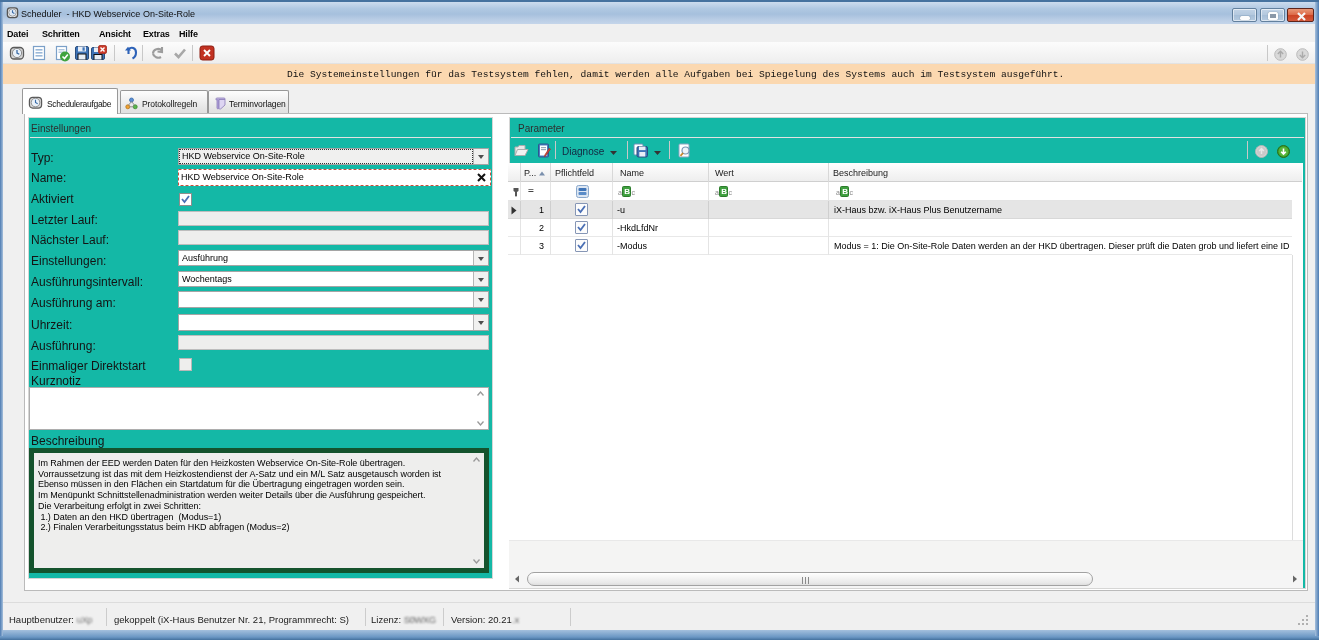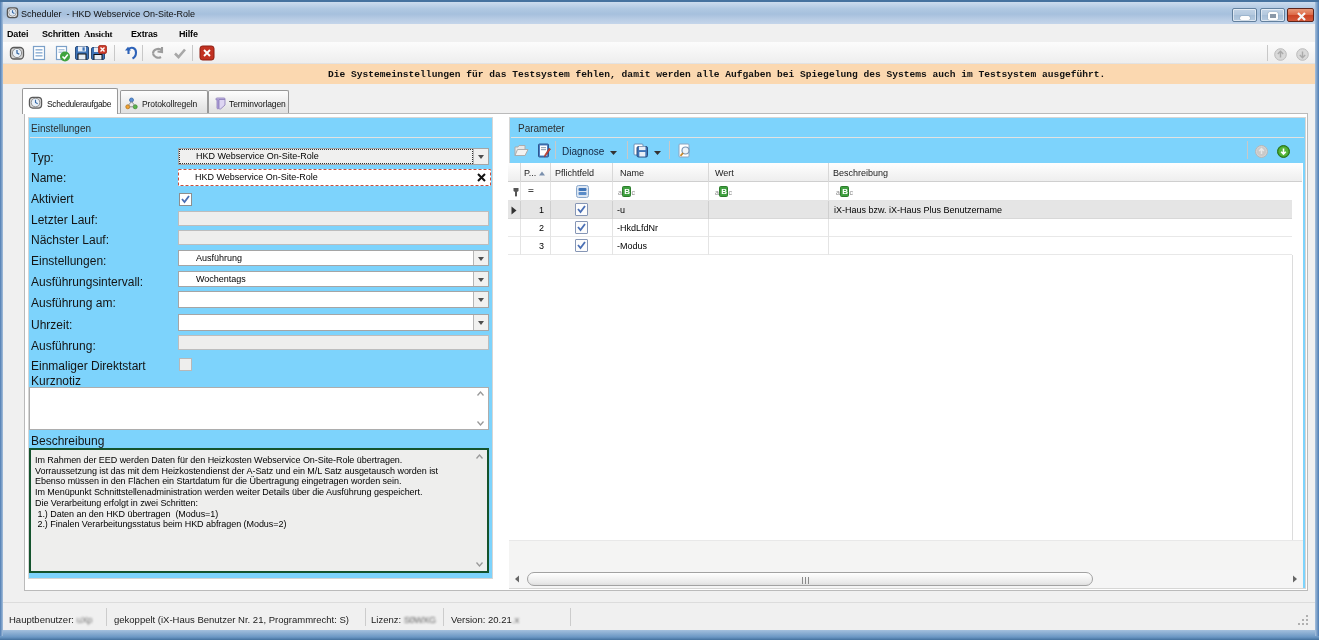--- a/index.html
+++ b/index.html
@@ -11,40 +11,40 @@
 #titlebar { left:0; top:0; width:1319px; height:24px;
   background:linear-gradient(#cddcee 0%, #b0c8e2 30%, #a6c0dd 55%, #b9cde5 80%, #c4d5ea 100%);
   border-top:2px solid #46729f; }
 #titletext { left:21px; top:9px; font-size:9px; color:#101010; }
 #menubar { left:3px; top:24px; width:1161px; height:18px; background:#f0f0f0; }
 .menuitem { position:absolute; top:5px; font-size:9px; font-weight:bold; letter-spacing:-0.15px; color:#050505; }
 #toolbar { left:3px; top:42px; width:1313px; height:22px; background:linear-gradient(#fcfcfc,#eeeeee); border-bottom:1px solid #e2e2e2;}
 .tsep { position:absolute; top:3px; width:1px; height:16px; background:#c8c8c8; }
 .ticon { position:absolute; top:3px; }
 #warnbar { left:3px; top:64px; width:1313px; height:20px; background:#fbd8b0; }
-#warntext { left:287px; top:69px; font-family:"Liberation Mono", monospace; font-weight:bold; font-size:9.6px; color:#111; white-space:pre;margin-left:41px; }
+#warntext { left:287px; top:69px; font-family:"Liberation Mono", monospace; font-weight:normal; font-size:9.6px; color:#111; white-space:pre; }
 
 
 #tabstrip { left:3px; top:84px; width:1313px; height:30px; background:#f0f0f0; }
 .tab { position:absolute; top:6px; height:23px; border:1px solid #989898; border-bottom:none; border-radius:2px 2px 0 0; background:linear-gradient(#fdfdfd,#e2e2e2 90%); font-size:8.5px; letter-spacing:-0.1px; color:#111; }
 .tab.active { top:4px; height:26px; background:#ffffff; z-index:3; }
 .tablabel { position:absolute; top:8px; }
 .tab.active .tablabel { top:10px; letter-spacing:-0.3px; }
 
 #tabpage { left:24px; top:113px; width:1284px; height:478px; background:#ffffff; border:1px solid #bababa; }
 
 
-.gb { position:absolute; background:#7dd3fc; border:1px solid #d6d6d5; }
+.gb { position:absolute; background:#14b8a6; border:1px solid #d6d6d5; }
 .gbcap { position:absolute; left:2px; top:5px; font-size:10px; color:#2e2e2e; }
 #gbE { left:28px; top:117px; width:465px; height:462px; }
 #gbP { left:509px; top:117px; width:797px; height:472px; }
 
 
 .flabel { position:absolute; left:31px; font-size:12px; color:#141414;text-align:center; }
-.tbox { position:absolute; left:178px; width:311px; height:16px; border:1px solid #a5a5a5; background:#fff; font-size:9px; color:#000; line-height:14px; padding-left:17px; }
+.tbox { position:absolute; left:178px; width:311px; height:16px; border:1px solid #a5a5a5; background:#fff; font-size:9px; color:#000; line-height:14px; padding-left:3px; }
 .tbox.dis { background:#eeeeed; border-color:#bdbdbd; }
 .combo .arrowbtn { position:absolute; right:0px; top:0px; bottom:0px; width:15px; background:#f1f1f0; border-left:1px solid #b6b6b6; }
 .arrowbtn:after { content:""; position:absolute; left:3.5px; top:6px; border-left:3.5px solid transparent; border-right:3.5px solid transparent; border-top:4px solid #4e4e4e; }
 .cbx { position:absolute; left:179px; width:13px; height:13px; background:#fff; border:1px solid #8e8e8e; }
 
 
 #statusbar { left:3px; top:602px; width:1313px; height:28px; background:#f0f0f0; border-top:1px solid #dcdcdc; }
 .stext { position:absolute; top:11px; font-size:9.5px; color:#1b1b1b; }
 .ssep { position:absolute; top:5px; width:1px; height:18px; background:#cccccc; }
 #bottomborder { left:0px; top:630px; width:1319px; height:10px; background:linear-gradient(#a4c0dd,#6b97c4 70%,#44719e); }
@@ -77,22 +77,22 @@
 </div>
 <div class="abs" style="left:1287px; top:8px; width:27px; height:14px; background:linear-gradient(#e89877,#dd6a48 48%,#cc4424 52%,#d4593a); border:1px solid #5e241a; border-radius:2px;">
   <svg style="position:absolute; left:8px; top:2.5px;" width="11" height="9" viewBox="0 0 11 9">
       <path d="M2 1 L9 8 M9 1 L2 8" stroke="#f6f6f6" stroke-width="2.2"></path>
     </svg>
 </div>
 
 <div class="abs" id="menubar">
   <span class="menuitem" style="left:4px;">Datei</span>
   <span class="menuitem" style="left:39px;">Schritten</span>
-  <span class="menuitem" style="left:81px;font-family:Liberation Serif, serif;">Ansicht</span>
-  <span class="menuitem" style="left:128px;text-align:center;">Extras</span>
+  <span class="menuitem" style="left:96px;">Ansicht</span>
+  <span class="menuitem" style="left:140px;text-align:center;">Extras</span>
   <span class="menuitem" style="left:176px;">Hilfe</span>
 </div>
 
 <div class="abs" id="toolbar">
 
   <svg class="ticon" style="left:6px;" width="16" height="16" viewBox="0 0 16 16">
     <rect x="1.5" y="2.5" width="13" height="11.5" rx="3.5" fill="#d6d6d6" stroke="#5a5a5a" stroke-width="1.3"></rect>
     <circle cx="8" cy="8" r="4.6" fill="#eaf1f9" stroke="#777" stroke-width="0.8"></circle>
     <path d="M8 5 L8 8 L10.3 9.3" stroke="#3a6ca8" stroke-width="1.3" fill="none"></path>
   </svg>
@@ -240,21 +240,21 @@
 
 <div class="abs" style="left:29px; top:387px; width:460px; height:43px; background:#fff; border:1px solid #adadad;">
   <svg style="position:absolute; right:3px; top:2px;" width="9" height="8" viewBox="0 0 9 8">
       <path d="M1.5 5.5 L4.5 2 L7.5 5.5" stroke="#999" stroke-width="1.3" fill="none"></path>
     </svg>
   <svg style="position:absolute; right:3px; bottom:2px;" width="9" height="8" viewBox="0 0 9 8">
       <path d="M1.5 2.5 L4.5 6 L7.5 2.5" stroke="#999" stroke-width="1.3" fill="none"></path>
     </svg>
 </div>
 
-<div class="abs" style="left:29px; top:448px; width:460px; height:125px; background:#eeeeed; border:2px solid #14532d;">
+<div class="abs" style="left:29px; top:448px; width:460px; height:125px; background:#eeeeed; border:5px solid #14532d;">
   <div style="position:absolute; left:4px; top:5px; font-size:9px; line-height:10.7px; color:#000; letter-spacing:-0.05px; white-space:pre;">Im Rahmen der EED werden Daten für den Heizkosten Webservice On-Site-Role übertragen.
 Vorraussetzung ist das mit dem Heizkostendienst der A-Satz und ein M/L Satz ausgetausch worden ist
 Ebenso müssen in den Flächen ein Startdatum für die Übertragung eingetragen worden sein.
 Im Menüpunkt Schnittstellenadministration werden weiter Details über die Ausführung gespeichert.
 Die Verarbeitung erfolgt in zwei Schritten:
  1.) Daten an den HKD übertragen  (Modus=1)
  2.) Finalen Verarbeitungsstatus beim HKD abfragen (Modus=2)</div>
   <svg style="position:absolute; right:3px; top:3px;" width="9" height="8" viewBox="0 0 9 8">
       <path d="M1.5 5.5 L4.5 2 L7.5 5.5" stroke="#999" stroke-width="1.3" fill="none"></path>
     </svg>
@@ -408,20 +408,21 @@
     <span class="vline" style="left:12px; height:18px;"></span>
     <span class="vline" style="left:42px; height:18px;"></span>
     <span class="vline" style="left:104px; height:18px;"></span>
     <span class="vline" style="left:200px; height:18px;"></span>
     <span class="vline" style="left:320px; height:18px;"></span>
     <span class="gridtext" style="left:31px; top:4px;">3</span>
     <div class="pfcb" style="left:67px; top:2px;"><svg width="11" height="11" viewBox="0 0 11 11">
           <path d="M2 5 L4.5 8 L9 2" stroke="#4a6fb5" stroke-width="1.8" fill="none"></path>
         </svg></div>
     <span class="gridtext" style="left:109px; top:4px;">-Modus</span>
+    <span class="gridtext" style="left:326px; top:4px;">Modus = 1: Die On-Site-Role Daten werden an der HKD übertragen. Dieser prüft die Daten grob und liefert eine ID</span>
   </div>
 </div>
 
 <div class="abs" style="left:509px; top:570px; width:794px; height:18px; background:#f5f5f5;">
   <svg class="abs" style="left:5px; top:5px;" width="6" height="8" viewBox="0 0 6 8">
       <path d="M5 0.5 L1 4 L5 7.5 Z" fill="#666"></path>
     </svg>
   <svg class="abs" style="right:5px; top:5px;" width="6" height="8" viewBox="0 0 6 8">
       <path d="M1 0.5 L5 4 L1 7.5 Z" fill="#666"></path>
     </svg>

